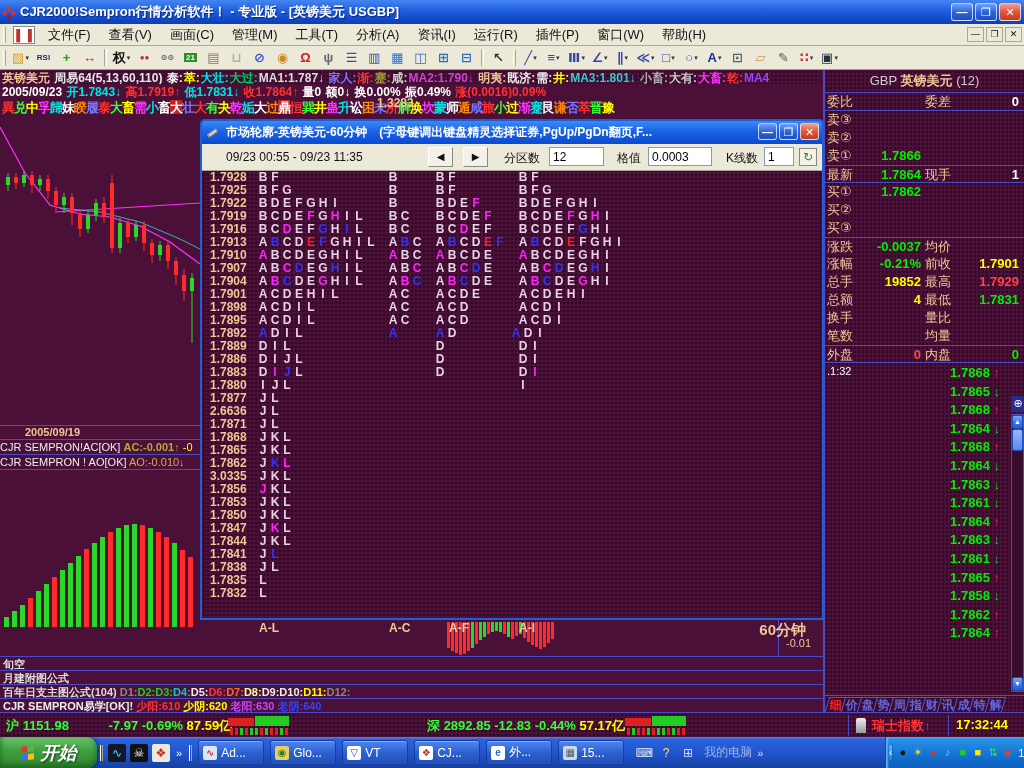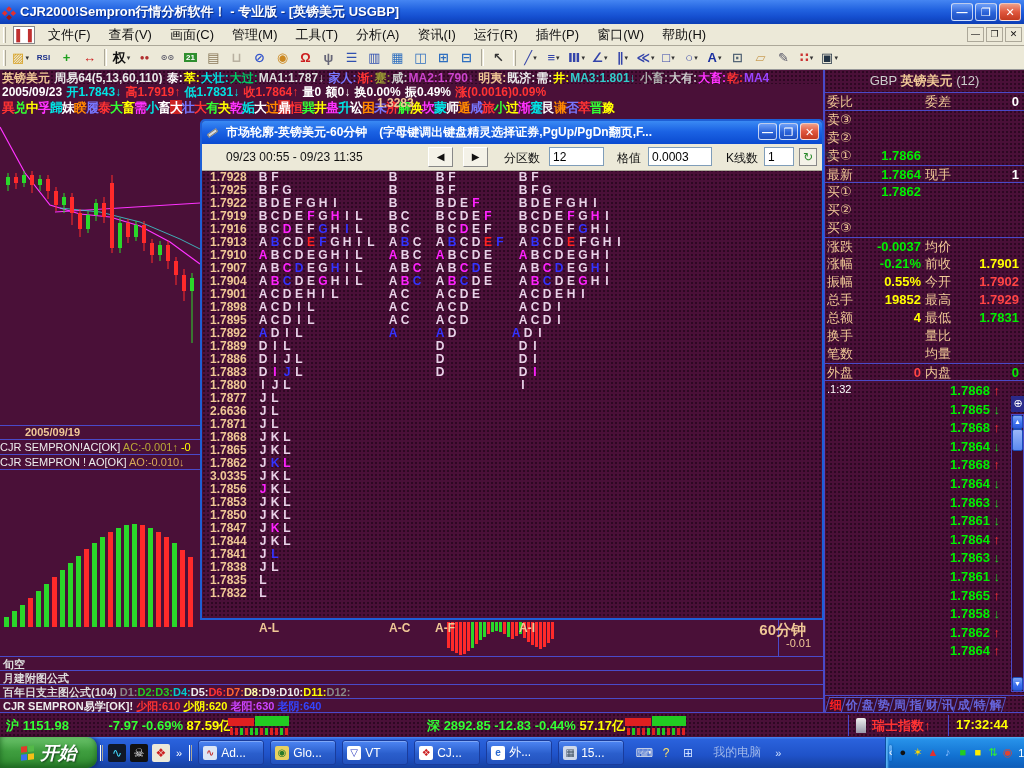--- a/index.html
+++ b/index.html
@@ -305,21 +305,21 @@
       <rect x="166" y="132" width="4" height="16" fill="#ff2a2a"></rect>
       <line x1="176" y1="144" x2="176" y2="172" stroke="#ff2a2a" stroke-width="1"></line>
       <rect x="174" y="148" width="4" height="14" fill="#ff2a2a"></rect>
       <line x1="184" y1="156" x2="184" y2="188" stroke="#ff2a2a" stroke-width="1"></line>
       <rect x="182" y="162" width="4" height="16" fill="#ff2a2a"></rect>
       <line x1="192" y1="160" x2="192" y2="230" stroke="#2ad82a" stroke-width="1"></line>
       <rect x="190" y="165" width="4" height="13" fill="#2ad82a"></rect>
     </svg>
 
   <div class="abs" style="left:0;top:425px;width:200px;height:15px;border-top:1px solid #4a4ac8;border-bottom:1px solid #4a4ac8;color:#f0c896;font-size:11px;font-weight:bold;padding-left:25px">2005/09/19</div>
-  <div id="ac-row" class="abs" style="left:0;top:441px;width:200px;height:14px;border-bottom:1px solid #4a4ac8;font-size:11px;white-space:nowrap;overflow:hidden"><span style="color: rgb(238, 238, 238);">CJR SEMPRON!AC[OK] </span><span style="color: rgb(184, 168, 56);">AC:-0.001↑</span><span style="color: rgb(255, 255, 0);"> -0</span></div>
+  <div id="ac-row" class="abs" style="left:0;top:441px;width:200px;height:14px;border-bottom:1px solid #4a4ac8;font-size:11px;white-space:nowrap;overflow:hidden"><span style="color: rgb(238, 238, 238);">CJR SEMPRON!AC[OK] </span><span style="color: rgb(184, 168, 56); font-weight: bold;">AC:-0.001↑</span><span style="color: rgb(255, 255, 0);"> -0</span></div>
   <div id="ao-row" class="abs" style="left:0;top:456px;width:200px;height:14px;border-bottom:1px solid #4a4ac8;font-size:11px;white-space:nowrap;overflow:hidden"><span style="color: rgb(238, 238, 238);">CJR SEMPRON ! AO[OK] </span><span style="color: rgb(216, 168, 88);">AO:-0.010↓</span></div>
 
   <svg id="aohist-svg" class="abs" style="left:0;top:511px" width="200" height="116">
       <rect x="4" y="106" width="5" height="10" fill="#2ad82a"></rect>
       <rect x="12" y="100" width="5" height="16" fill="#2ad82a"></rect>
       <rect x="20" y="94" width="5" height="22" fill="#2ad82a"></rect>
       <rect x="28" y="87" width="5" height="29" fill="#ff2a2a"></rect>
       <rect x="36" y="80" width="5" height="36" fill="#2ad82a"></rect>
       <rect x="44" y="73" width="5" height="43" fill="#2ad82a"></rect>
       <rect x="52" y="66" width="5" height="50" fill="#ff2a2a"></rect>
@@ -578,21 +578,21 @@
           <span class="pcol" style="left: 55px;"><span class="pletter" style="color: rgb(232, 210, 232);">L</span></span>
         </div>
         <div class="prow">
           <span class="pprice">1.7832</span>
           <span class="pcol" style="left: 55px;"><span class="pletter" style="color: rgb(232, 210, 232);">L</span></span>
         </div>
       </div>
     <div id="dlg-footer">
       <span style="left:57px">A-L</span>
       <span style="left:187px">A-C</span>
-      <span style="left:233px">A-F</span>
+      <span style="left:247px">A-F</span>
       <span style="left:317px">A-I</span>
       <span id="period-label">60分钟</span>
     </div>
   </div>
 
   <div id="rpanel" class="abs dots">
     <div id="rp-header">
       <span style="color:#cccccc">GBP</span>
       <span style="color:#f0c896;font-weight:bold">英镑美元</span>
       <span style="color:#cccccc">(12)</span>
@@ -632,26 +632,20 @@
         <div class="qrow" style="border-top: 1px solid rgb(74, 74, 200);">
           <span class="qlabel">涨跌</span>
           <span class="qlv" style="color: rgb(0, 238, 0);">-0.0037</span>
           <span class="qm">均价</span>
         </div>
         <div class="qrow">
           <span class="qlabel">涨幅</span>
           <span class="qlv" style="color: rgb(0, 238, 0);">-0.21%</span>
           <span class="qm">前收</span>
           <span class="qmv" style="color: rgb(255, 255, 0);">1.7901</span>
-        </div>
-        <div class="qrow">
-          <span class="qlabel">振幅</span>
-          <span class="qlv" style="color: rgb(255, 255, 0);">0.55%</span>
-          <span class="qm">今开</span>
-          <span class="qmv" style="color: rgb(255, 68, 68);">1.7902</span>
         </div>
         <div class="qrow">
           <span class="qlabel">总手</span>
           <span class="qlv" style="color: rgb(255, 255, 0);">19852</span>
           <span class="qm">最高</span>
           <span class="qmv" style="color: rgb(255, 68, 68);">1.7929</span>
         </div>
         <div class="qrow">
           <span class="qlabel">总额</span>
           <span class="qlv" style="color: rgb(255, 255, 0);">4</span>
@@ -819,21 +813,21 @@
         <div class="tkbtn">
           <span class="bico" style="background: rgb(207, 216, 234); color: rgb(68, 85, 102);">▦</span>
           <span>15...</span>
         </div>
       </div>
     <div id="mid-icons" style="display:flex;align-items:center;margin-left:6px">
         <span class="smico" style="color: rgb(238, 238, 238);">⌨</span>
         <span class="smico" style="color: rgb(255, 224, 102);">?</span>
         <span class="smico" style="color: rgb(207, 224, 255);">⊞</span>
       </div>
-    <span style="color:#9fb7e9;font-size:12px;margin:0 14px">我的电脑</span>
+    <span style="color:#9fb7e9;font-size:12px;margin:0 5px">我的电脑</span>
     <span style="color:#cfe0ff;font-size:11px">»</span>
   </div>
   <div id="tray">
     <div id="traychev">‹</div>
     <div id="trayicons" style="display:flex;align-items:center">
         <span class="trico" style="color: rgb(17, 17, 17);">●</span>
         <span class="trico" style="color: rgb(255, 215, 0);">✶</span>
         <span class="trico" style="color: rgb(224, 48, 48);">▲</span>
         <span class="trico" style="color: rgb(136, 187, 255);">♪</span>
         <span class="trico" style="color: rgb(34, 204, 34);">■</span>

